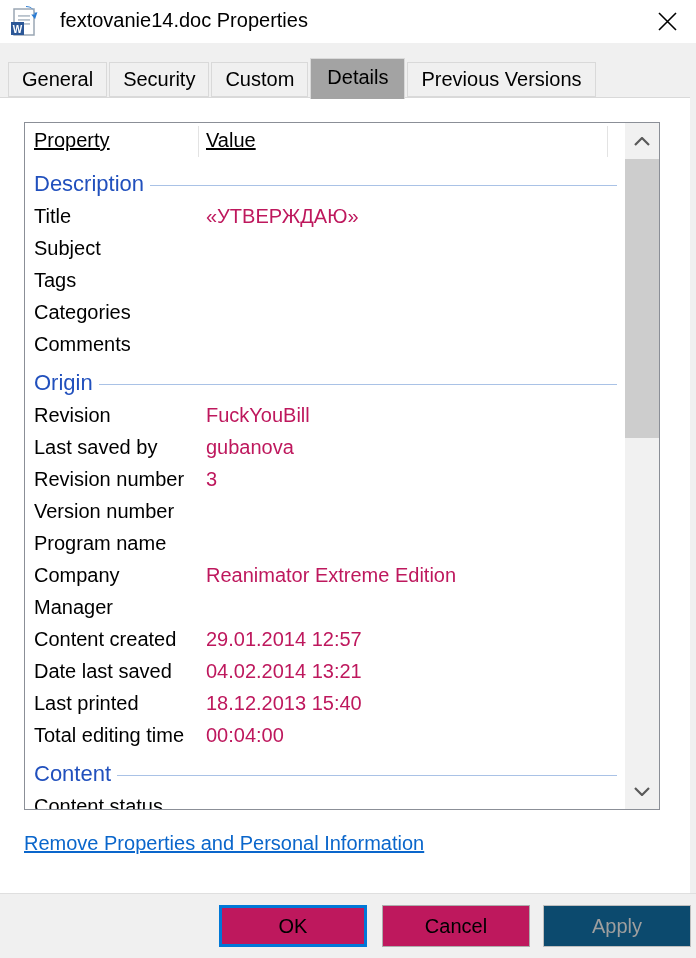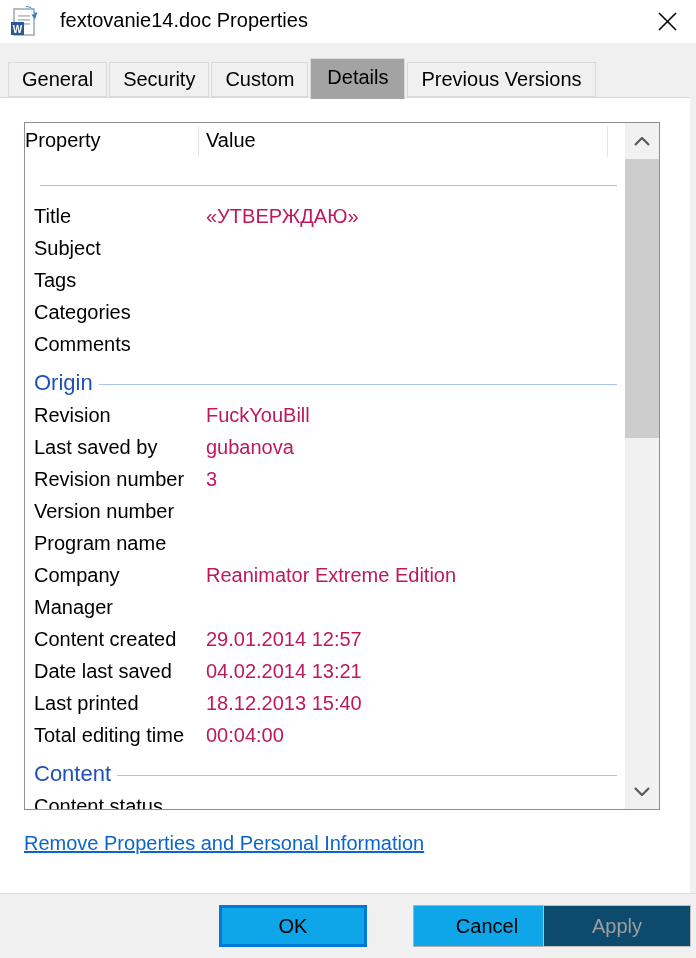--- a/index.html
+++ b/index.html
@@ -32,22 +32,22 @@
   }
 
   
   .listbox{
     position:absolute;left:24px;top:122px;width:636px;height:688px;
     box-sizing:border-box;border:1px solid #8b8f97;background:#ffffff;
     overflow:hidden;z-index:2;
   }
   .list-header{position:relative;height:38px;}
   .col-h{position:absolute;top:6px;font-size:20px;color:#000;}
-  .col-h.prop{left:0;}
-  .col-h.val{left:181px;}
+  .col-h.prop{left:9px;text-decoration:underline;}
+  .col-h.val{left:181px;text-decoration:underline;}
   .hdr-div{position:absolute;top:3px;width:1px;height:31px;background:#e3e3e3;}
   .hdr-div.d1{left:173px;}
   .hdr-div.d2{left:582px;}
 
   .rows{position:relative;}
   .prow{display:flex;height:32px;padding-left:9px;box-sizing:border-box;}
   .prow .p{width:172px;flex:none;font-size:20px;line-height:32px;color:#000;white-space:nowrap;}
   .prow .v{flex:1;font-size:20px;line-height:32px;color:#be185d;white-space:nowrap;}
   .srow{display:flex;align-items:center;height:39px;padding:7px 42px 0 9px;box-sizing:border-box;}
   .srow .t{font-size:22px;color:#2150bd;white-space:nowrap;}
@@ -64,24 +64,24 @@
   .remove-link{
     position:absolute;left:24px;top:832px;font-size:20px;color:#0a66cb;
     text-decoration:underline;cursor:pointer;z-index:3;white-space:nowrap;
   }
 
   
   .bottomstrip{position:absolute;left:0;top:893px;width:696px;height:65px;background:#f0f0f0;border-top:1px solid #dfdfdf;box-sizing:border-box;}
   .btn{
     position:absolute;top:905px;width:148px;height:42px;box-sizing:border-box;
     font-size:20px;font-family:inherit;color:#000;text-align:center;
-    background:#0ea5e9;border:1px solid #adadad;cursor:pointer;z-index:6;padding:0;
+    background:#be185d;border:1px solid #adadad;cursor:pointer;z-index:6;padding:0;
   }
   .btn.ok{left:219px;border:3px solid #0078d7;}
-  .btn.cancel{left:382px;margin-left:31px;}
+  .btn.cancel{left:382px;}
   .btn.apply{left:543px;background:#0c4a6e;border:1px solid #bfbfbf;color:#9e9e9e;cursor:default;}
 </style>
 </head>
 <body>
 
 <div class="window">
 
   <div class="titlebar">
     <svg class="app-icon" viewBox="0 0 32 34">
       <rect x="5" y="4" width="20" height="26" fill="#ffffff" stroke="#9aa7b4" stroke-width="1.5"></rect>
@@ -113,20 +113,21 @@
 
   <div class="listbox">
     <div class="list-header">
       <span class="col-h prop">Property</span>
       <span class="col-h val">Value</span>
       <div class="hdr-div d1"></div>
       <div class="hdr-div d2"></div>
     </div>
     <div class="rows" id="rows">
         <div class="srow">
+          <span class="t">Description</span>
           <div class="ln"></div>
         </div>
         <div class="prow">
           <span class="p">Title</span>
           <span class="v">«УТВЕРЖДАЮ»</span>
         </div>
         <div class="prow">
           <span class="p">Subject</span>
           <span class="v"></span>
         </div>

